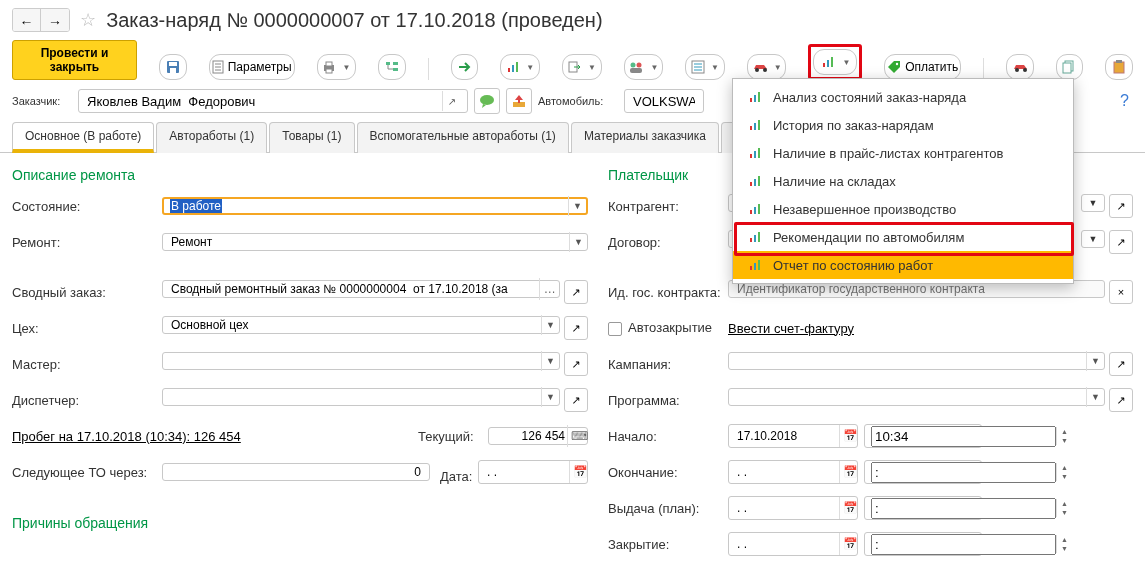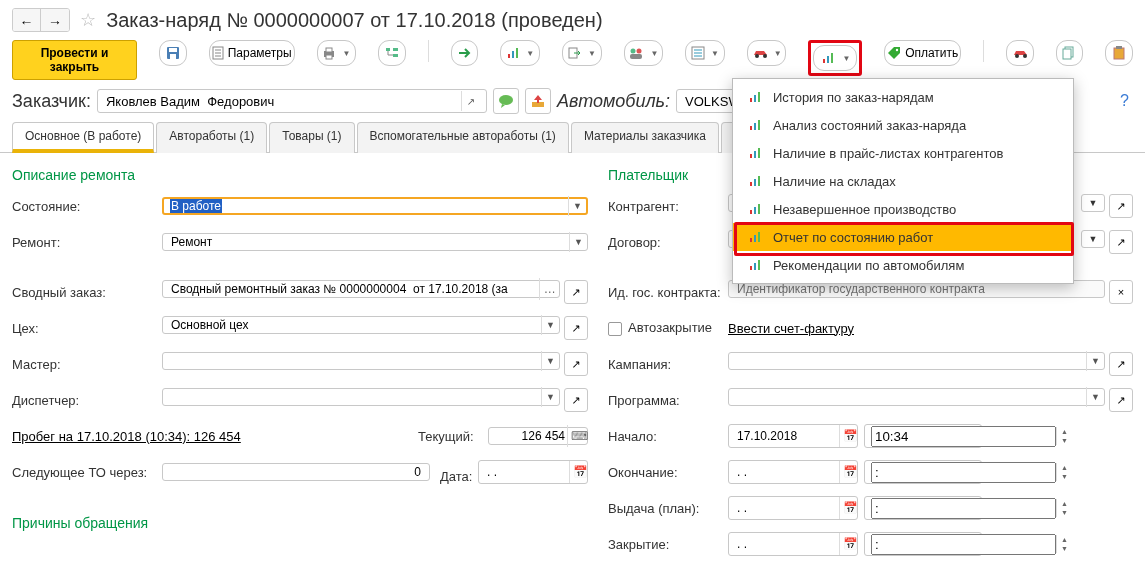--- a/index.html
+++ b/index.html
@@ -8,32 +8,32 @@
 
   
   .hdr { display:flex; align-items:center; gap:6px; padding:8px 12px 6px; }
   .nav-btns { display:flex; border:1px solid #ccc; border-radius:3px; overflow:hidden; }
   .nav-btns button { width:28px; height:22px; background:#f6f6f6; border:none; border-right:1px solid #ccc; font-size:14px; padding:0; }
   .nav-btns button:last-child { border-right:none; }
   .star { font-size:18px; color:#bbb; margin:0 4px; }
   .title { font-size:20px; font-weight:400; }
 
   
-  .toolbar { display:flex; align-items:flex-start; gap:22px; padding:2px 12px 8px; flex-wrap:nowrap; }
+  .toolbar { display:flex; align-items:flex-end; gap:22px; padding:2px 12px 8px; flex-wrap:nowrap; }
   .btn-primary { background:var(--yellow-btn); border:1px solid #cca000; border-radius:3px; padding:5px 10px; font-weight:bold; font-size:12px; }
   .tbtn { height:26px; min-width:26px; display:inline-flex; align-items:center; justify-content:center; gap:4px; background:#fff; border:1px solid #c8c8c8; border-radius:11px; padding:0 6px; font-size:12px; position:relative; }
   .tbtn.sq { width:32px; padding:0; }
   .tbtn .caret { font-size:8px; color:#666; margin-left:2px; }
   .tbtn .ic { width:16px; height:16px; display:inline-flex; align-items:center; justify-content:center; }
   .sep { width:1px; height:22px; background:#ddd; }
   .tb-highlight { border:3px solid var(--red); border-radius:3px; padding:2px; }
 
   
   .row-sub { display:flex; align-items:center; gap:6px; padding:0 12px 8px; }
-  .lbl { font-size:18px; min-width:60px; }
+  .lbl { font-size:11px; min-width:60px; }
   .inp { height:24px; border:1px solid #c8c8c8; border-radius:3px; padding:0 6px; font-size:12px; background:#fff; display:flex; align-items:center; }
   .inp input { border:none; outline:none; width:100%; font-size:13px; background:transparent; }
   .inp .fbtn { width:20px; height:20px; display:inline-flex; align-items:center; justify-content:center; border-left:1px solid #ddd; font-size:10px; color:#555; }
   .sqbtn { width:26px; height:26px; border:1px solid #c8c8c8; border-radius:3px; background:#fff; display:inline-flex; align-items:center; justify-content:center; }
   .help { color:#3a7bd5; font-size:16px; margin-left:auto; margin-right:4px; }
 
   
   .tabs { display:flex; border-bottom:1px solid #c8c8c8; padding:0 12px; gap:0; }
   .tab { padding:6px 12px; border:1px solid #c8c8c8; border-bottom:none; background:#f3f3f3; font-size:12px; margin-bottom:-1px; border-radius:4px 4px 0 0; margin-right:2px; }
   .tab.active { background:#fff; border-bottom:4px solid #eab308; }
@@ -252,21 +252,21 @@
       </span>
     </button>
   <button class="sqbtn">
       <span>
         <svg width="14" height="14">
           <rect x="1" y="8" width="12" height="5" fill="#e8a838"></rect>
           <path d="M7 1 L11 6 H8 V9 H6 V6 H3 Z" fill="#d44"></path>
         </svg>
       </span>
     </button>
-  <span class="lbl" style="min-width:80px;font-style:italic;">Автомобиль:</span>
+  <span class="lbl" style="min-width:80px;">Автомобиль:</span>
   <div class="inp" style="width:80px;">
       <input value="VOLKSWAG" style="">
     </div>
   <span class="help">?</span>
 </div>
 
 <div class="tabs">
   <div class="tab active">Основное (В работе)</div>
   <div class="tab">Авторaботы (1)</div>
   <div class="tab">Товары (1)</div>
@@ -516,76 +516,76 @@
 
 <div class="ddmenu">
   <div class="mitem">
       <span class="mic">
         <svg width="14" height="14">
           <rect x="2" y="8" width="2" height="4" fill="#d33"></rect>
           <rect x="6" y="5" width="2" height="7" fill="#39b"></rect>
           <rect x="10" y="2" width="2" height="10" fill="#5b5"></rect>
         </svg>
       </span>
+      <span>Анализ состояний заказ-наряда</span>
+    </div>
+  <div class="mitem">
+      <span class="mic">
+        <svg width="14" height="14">
+          <rect x="2" y="8" width="2" height="4" fill="#d33"></rect>
+          <rect x="6" y="5" width="2" height="7" fill="#39b"></rect>
+          <rect x="10" y="2" width="2" height="10" fill="#5b5"></rect>
+        </svg>
+      </span>
       <span>История по заказ-нарядам</span>
     </div>
   <div class="mitem">
       <span class="mic">
         <svg width="14" height="14">
           <rect x="2" y="8" width="2" height="4" fill="#d33"></rect>
           <rect x="6" y="5" width="2" height="7" fill="#39b"></rect>
           <rect x="10" y="2" width="2" height="10" fill="#5b5"></rect>
         </svg>
       </span>
-      <span>Анализ состояний заказ-наряда</span>
+      <span>Наличие в прайс-листах контрагентов</span>
     </div>
   <div class="mitem">
       <span class="mic">
         <svg width="14" height="14">
           <rect x="2" y="8" width="2" height="4" fill="#d33"></rect>
           <rect x="6" y="5" width="2" height="7" fill="#39b"></rect>
           <rect x="10" y="2" width="2" height="10" fill="#5b5"></rect>
         </svg>
       </span>
-      <span>Наличие в прайс-листах контрагентов</span>
+      <span>Наличие на складах</span>
     </div>
   <div class="mitem">
       <span class="mic">
         <svg width="14" height="14">
           <rect x="2" y="8" width="2" height="4" fill="#d33"></rect>
           <rect x="6" y="5" width="2" height="7" fill="#39b"></rect>
           <rect x="10" y="2" width="2" height="10" fill="#5b5"></rect>
         </svg>
       </span>
-      <span>Наличие на складах</span>
+      <span>Незавершенное производство</span>
     </div>
   <div class="mitem">
       <span class="mic">
         <svg width="14" height="14">
           <rect x="2" y="8" width="2" height="4" fill="#d33"></rect>
           <rect x="6" y="5" width="2" height="7" fill="#39b"></rect>
           <rect x="10" y="2" width="2" height="10" fill="#5b5"></rect>
         </svg>
       </span>
-      <span>Незавершенное производство</span>
+      <span>Рекомендации по автомобилям</span>
     </div>
   <div class="mitem hi">
       <span class="mic">
         <svg width="14" height="14">
           <rect x="2" y="8" width="2" height="4" fill="#d33"></rect>
           <rect x="6" y="5" width="2" height="7" fill="#39b"></rect>
           <rect x="10" y="2" width="2" height="10" fill="#5b5"></rect>
         </svg>
       </span>
       <span>Отчет по состоянию работ</span>
-    </div>
-  <div class="mitem">
-      <span class="mic">
-        <svg width="14" height="14">
-          <rect x="2" y="8" width="2" height="4" fill="#d33"></rect>
-          <rect x="6" y="5" width="2" height="7" fill="#39b"></rect>
-          <rect x="10" y="2" width="2" height="10" fill="#5b5"></rect>
-        </svg>
-      </span>
-      <span>Рекомендации по автомобилям</span>
     </div>
 </div>
 <div class="dd-highlight"></div>
 
 </body></html>

